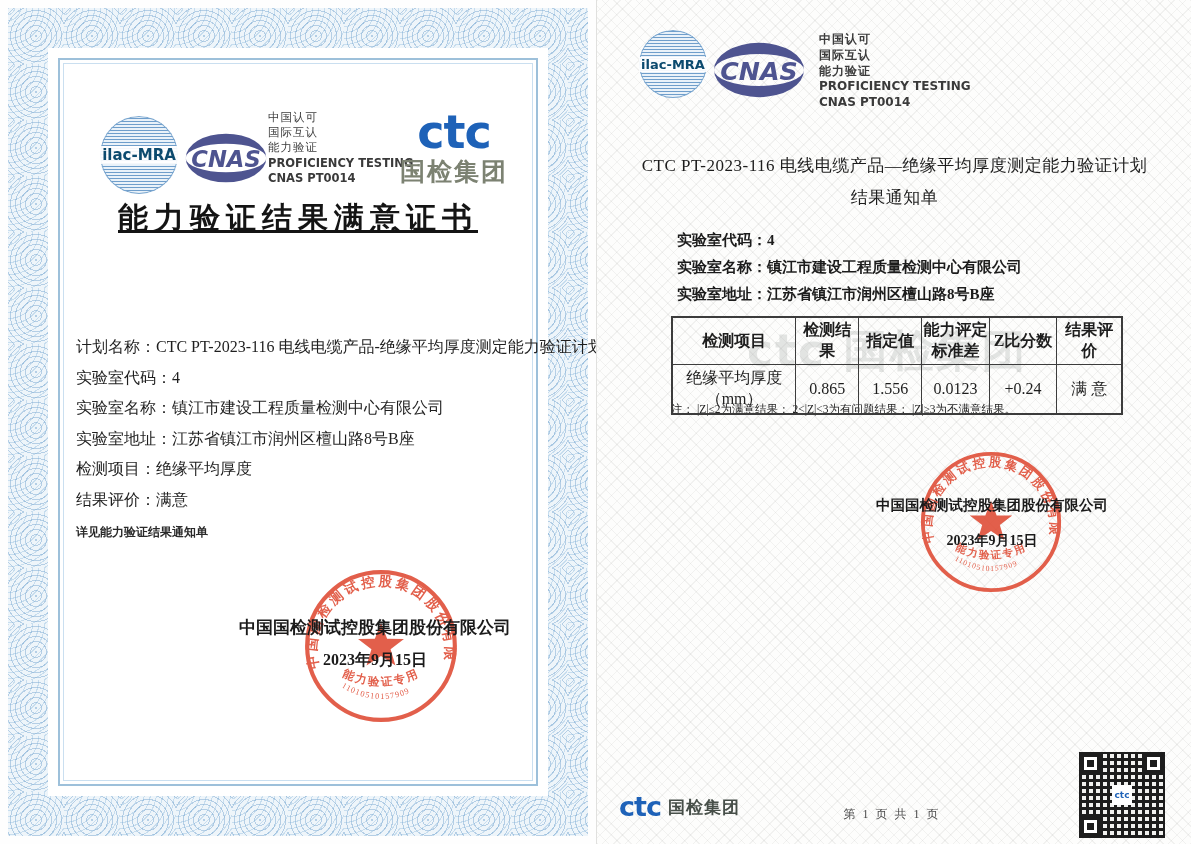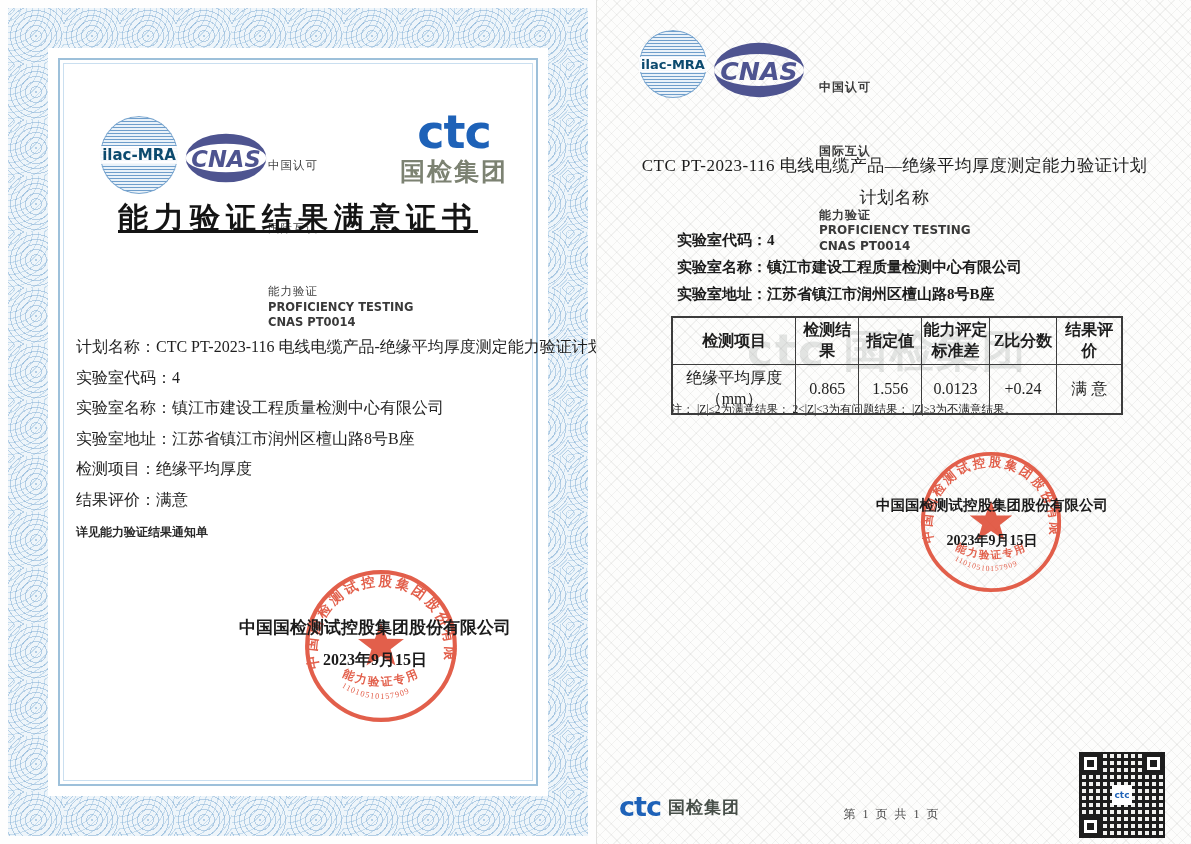--- a/index.html
+++ b/index.html
@@ -37,21 +37,21 @@
     font-family:"DejaVu Sans","Liberation Sans",sans-serif;
     font-weight:bold;color:#0c4a6e;
   }
   .ilac-l{left:100px;top:12px;width:78px;height:78px;}
   .ilac-l .band{font-size:15px;}
   
   .cnas{position:absolute;}
   .cnas svg{display:block;}
   
   .accr{position:absolute;line-height:1.32;color:#3c3c3c;}
-  .accr .cn{font-size:11.5px;letter-spacing:1px;margin-top:48px;}
+  .accr .cn{font-size:11.5px;letter-spacing:1px;}
   .accr .en{font-family:"DejaVu Sans","Liberation Sans",sans-serif;font-weight:bold;font-size:11.5px;color:#3a3a3a;}
   .accr-l{left:268px;top:6px;}
   
   .ctcmark{font-family:"DejaVu Sans","Liberation Sans",sans-serif;font-weight:900;color:#1e62b8;letter-spacing:-1px;line-height:.9;}
   .ctc-l{position:absolute;left:400px;top:8px;text-align:center;}
   .ctc-l .ctcmark{font-size:46px;}
   .ctc-l .ctc-cn{font-size:25px;font-weight:bold;color:#7c8272;letter-spacing:2px;margin-top:2px;}
   .l-title{position:absolute;left:0;top:198px;width:596px;text-align:center;
     font-size:30px;font-weight:bold;letter-spacing:6px;color:#141414;text-decoration:underline;}
   .l-certno{position:absolute;left:0;top:266px;width:596px;text-align:center;font-size:16px;color:#1c1c1c;}
@@ -199,21 +199,21 @@
   <div class="accr accr-r">
     <div class="cn">中国认可</div>
     <div class="cn">国际互认</div>
     <div class="cn">能力验证</div>
     <div class="en">PROFICIENCY TESTING</div>
     <div class="en">CNAS PT0014</div>
   </div>
 
   <div class="r-title">
     <div>CTC PT-2023-116 电线电缆产品—绝缘平均厚度测定能力验证计划</div>
-    <div>计划名称</div>
+    <div>结果通知单</div>
   </div>
 
   <div class="r-fields">
     <div class="fline"><span>实验室代码：</span><span>4</span></div>
     <div class="fline"><span>实验室名称：</span><span>镇江市建设工程质量检测中心有限公司</span></div>
     <div class="fline"><span>实验室地址：</span><span>江苏省镇江市润州区檀山路8号B座</span></div>
   </div>
 
   <div class="r-watermark">ctc 国检集团</div>
 

